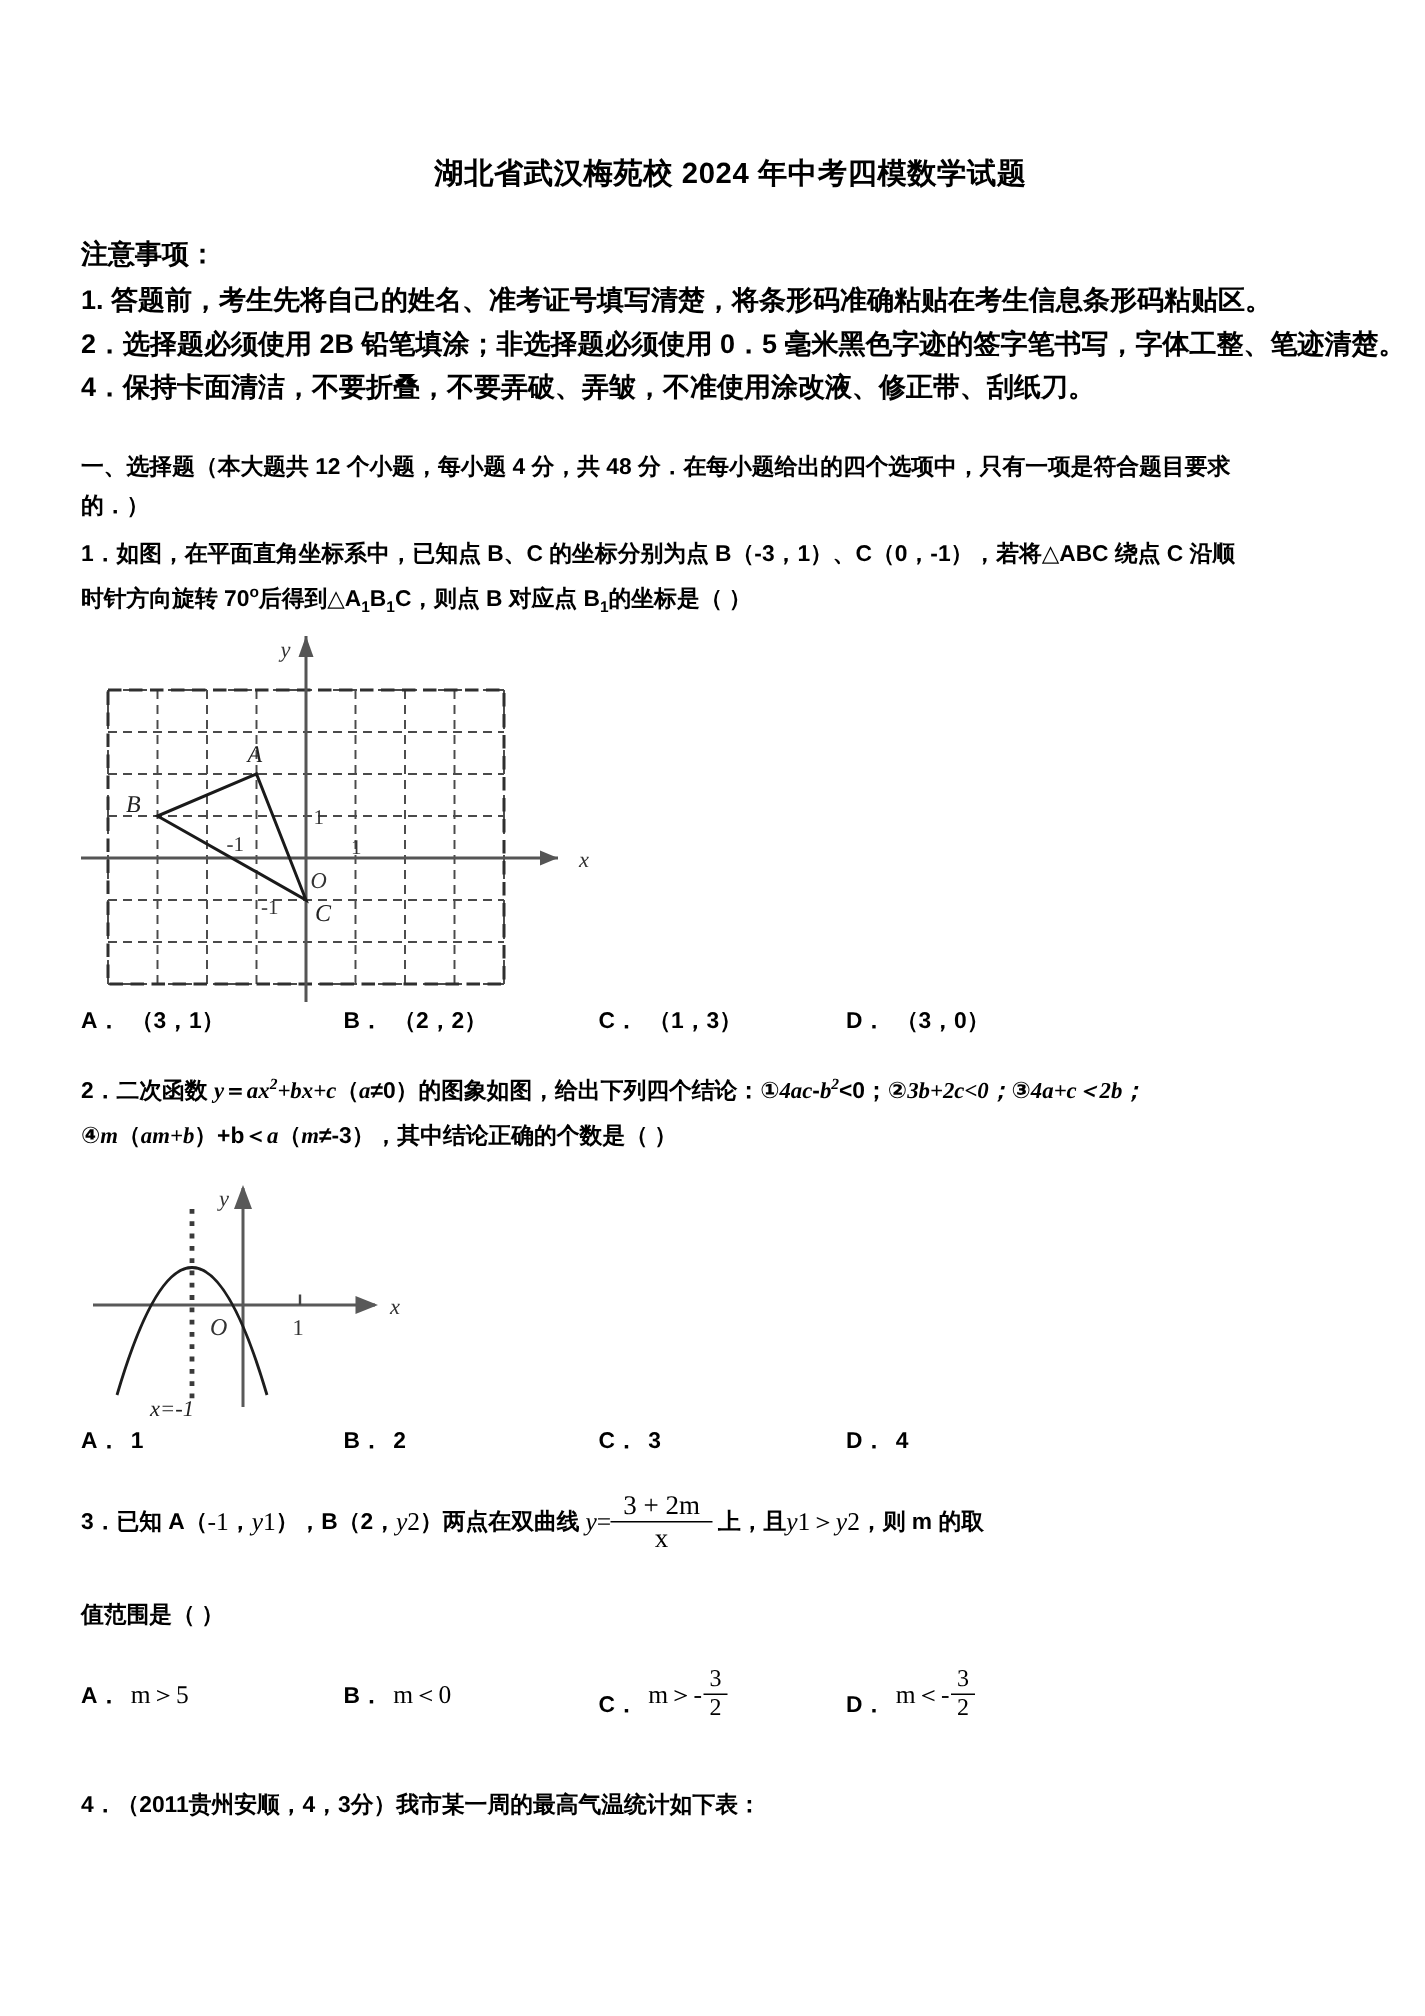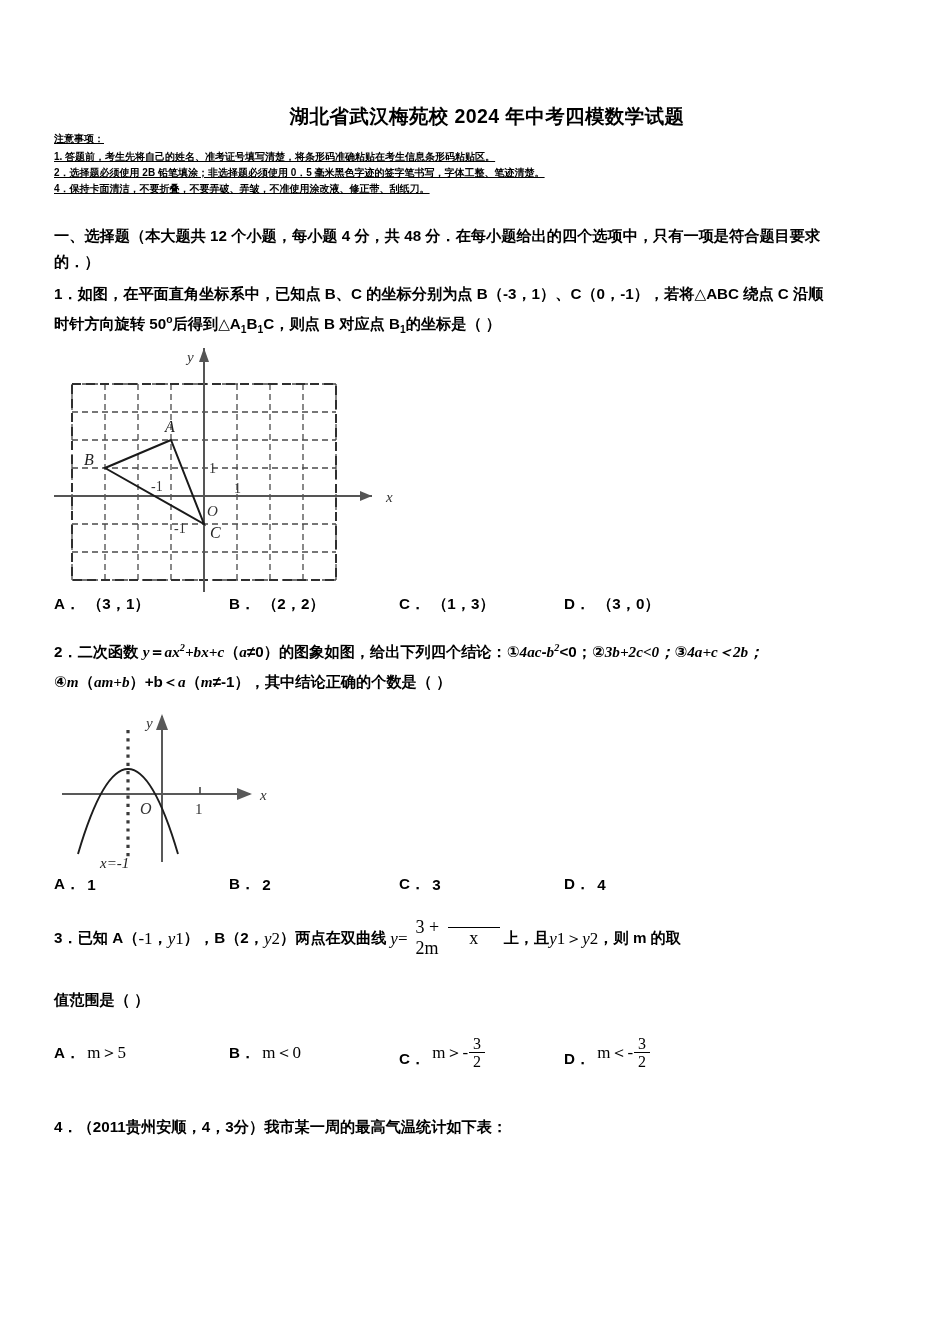--- a/index.html
+++ b/index.html
@@ -31,26 +31,25 @@
     font-size: 19.5px;
     letter-spacing: 0.4px;
     margin: 0;
     padding-top: 104px;
     line-height: 1.3;
     font-family: "Liberation Sans", "DejaVu Sans", sans-serif;
   }
 
   
   .notice {
-    margin-top: 2px;
-    font-size: 10px;
+    margin-top: 26px;
+    font-size: 18px;
     font-weight: bold;
     line-height: 1.62;
     font-family: "Liberation Sans", "DejaVu Sans", sans-serif;
-    text-decoration: underline;
   }
   .notice-heading { margin-bottom: 1px; }
   .notice-item { white-space: nowrap; }
 
   
   .section-head {
     margin-top: 26px;
     font-size: 15.2px;
     font-weight: bold;
     line-height: 1.72;
@@ -109,21 +108,21 @@
 
   .mathtext {
     font-family: "Liberation Serif", "DejaVu Serif", serif;
     font-weight: normal;
     font-size: 17px;
   }
 
   
   .bigfrac {
     display: inline-flex;
-    flex-direction: row;
+    flex-direction: column;
     align-items: center;
     vertical-align: middle;
     font-family: "Liberation Serif", "DejaVu Serif", serif;
     font-weight: normal;
     font-size: 18px;
     line-height: 1.15;
   }
   .bigfrac .numr { padding: 0 8px; }
   .bigfrac .den { border-top: 1.2px solid #000; padding: 0 8px; width: 100%; text-align: center; box-sizing: border-box;}
 
@@ -148,21 +147,21 @@
     <div class="notice-item">4．保持卡面清洁，不要折叠，不要弄破、弄皱，不准使用涂改液、修正带、刮纸刀。</div>
   </div>
 
   <div class="section-head">
     <div>一、选择题（本大题共 12 个小题，每小题 4 分，共 48 分．在每小题给出的四个选项中，只有一项是符合题目要求</div>
     <div>的．）</div>
   </div>
 
   <div class="q q-1">
     <div><span>1．</span><span>如图，在平面直角坐标系中，已知点 B、C 的坐标分别为点 B（</span><span>-</span><span>3，1）、C（0，</span><span>-</span><span>1），若将△ABC 绕点 C 沿顺</span></div>
-    <div><span>时针方向旋转 50</span><span class="sup">o</span><span>后得到△A</span><span class="sub">1</span><span>B</span><span class="sub">1</span><span>C，则点 B 对应点 B</span><span class="sub">1</span><span>的坐标是（      ）</span></div>
+    <div><span>时针方向旋转 70</span><span class="sup">o</span><span>后得到△A</span><span class="sub">1</span><span>B</span><span class="sub">1</span><span>C，则点 B 对应点 B</span><span class="sub">1</span><span>的坐标是（      ）</span></div>
   </div>
 
   <div class="figure fig1">
     <svg width="360" height="246" viewBox="0 0 360 246">
 
       <g stroke="#4a4a4a" stroke-width="1.3" stroke-dasharray="6,4" fill="none">
 
         <line x1="18" y1="38" x2="18" y2="234"></line>
         <line x1="51" y1="38" x2="51" y2="234"></line>
         <line x1="84" y1="38" x2="84" y2="234"></line>
@@ -224,21 +223,21 @@
         <span>（1，3）</span>
       </div>
     <div class="opt">
         <span class="lbl">D．</span>
         <span>（3，0）</span>
       </div>
   </div>
 
   <div class="q" style="margin-top:22px">
     <div><span>2．</span><span>二次函数 </span><span class="mi">y</span><span>＝</span><span class="mi">ax</span><span class="sup mi">2</span><span class="mi">+bx+c</span><span>（</span><span class="mi">a</span><span>≠0）的图象如图，给出下列四个结论：</span><span>①</span><span class="mi">4ac</span><span>-</span><span class="mi">b</span><span class="sup mi">2</span><span>&lt;0；</span><span>②</span><span class="mi">3b+2c&lt;0；</span><span>③</span><span class="mi">4a+c＜2b；</span></div>
-    <div><span>④</span><span class="mi">m</span><span>（</span><span class="mi">am+b</span><span>）+b＜</span><span class="mi">a</span><span>（</span><span class="mi">m</span><span>≠</span><span>-</span><span>1），其中结论正确的个数是（      ）</span></div>
+    <div><span>④</span><span class="mi">m</span><span>（</span><span class="mi">am+b</span><span>）+b＜</span><span class="mi">a</span><span>（</span><span class="mi">m</span><span>≠</span><span>-</span><span>3），其中结论正确的个数是（      ）</span></div>
   </div>
 
   <div class="figure fig2">
     <svg width="280" height="168" viewBox="0 0 280 168">
 
       <g stroke="#595959" stroke-width="2" fill="none">
         <line x1="8" y1="92" x2="196" y2="92"></line>
         <line x1="108" y1="14" x2="108" y2="160"></line>
       </g>
       <polygon points="198,92 183,86 183,98" fill="#595959"></polygon>

